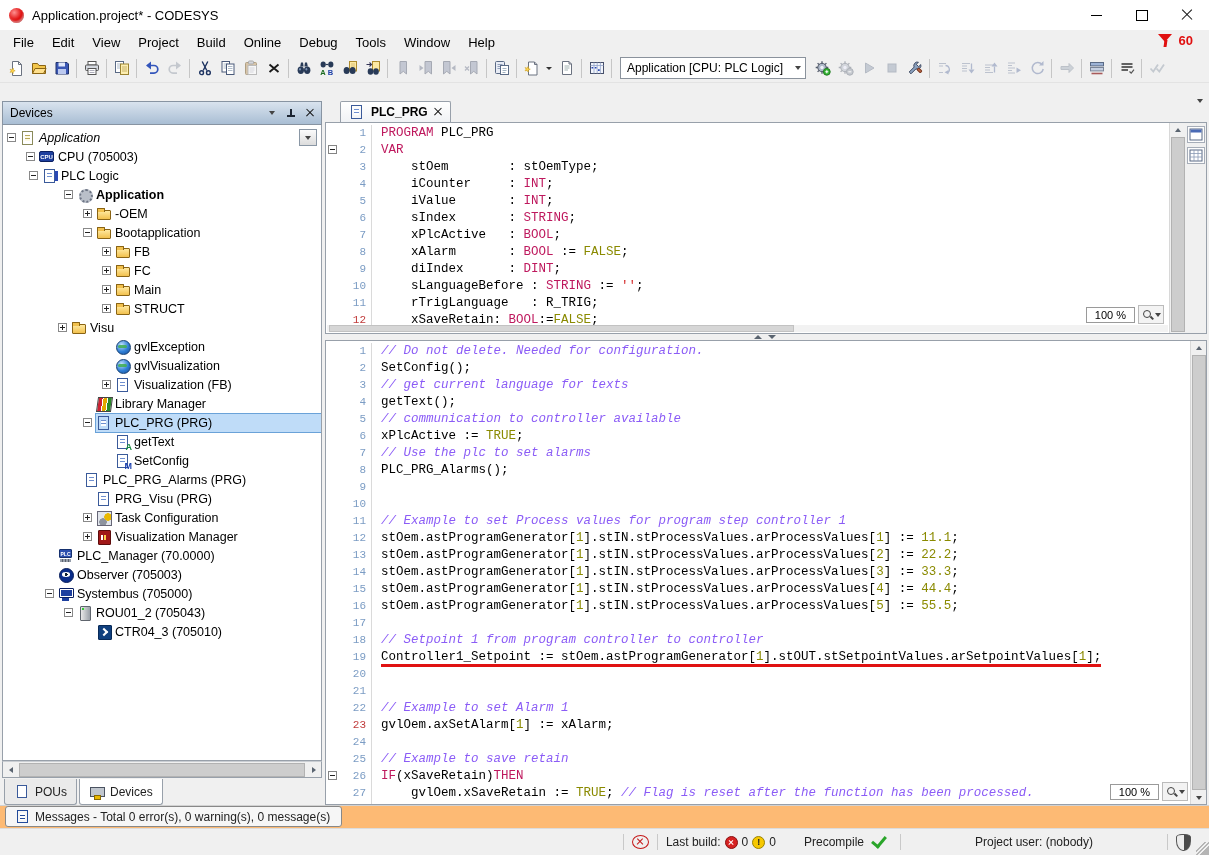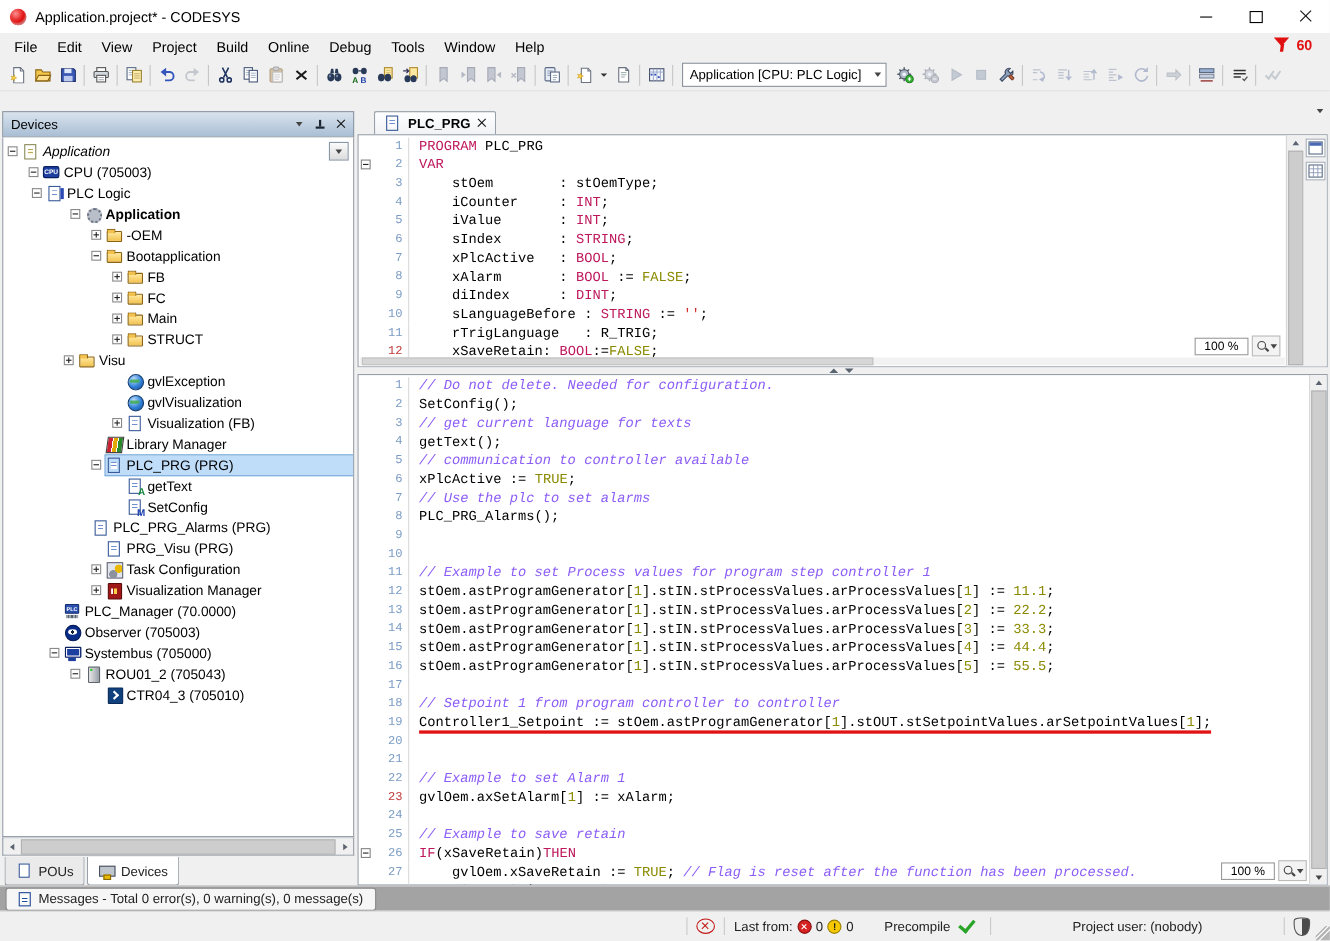--- a/index.html
+++ b/index.html
@@ -151,21 +151,21 @@
   .ln.red{color:#c03a3a}
   .ct{padding-left:9px;font-family:"Liberation Mono",monospace;font-size:12.5px;line-height:17px;white-space:pre}
   .tk-k{color:#be185d;font-weight:normal}
   .tk-c{color:#8b5cf6;font-style:italic}
   .tk-v{color:#8a8a00}
   .tk-s{color:#d42a2a}
   .tk-p{color:#000}
   .ulwrap{display:inline-block;border-bottom:3px solid #e01212;height:15px}
 
   
-  .msgbar{height:22px;flex:none;background:#a3a3a3;display:flex;align-items:center;border-top:1px solid #d2d2d2}
+  .msgbar{height:22px;flex:none;background:#fdba74;display:flex;align-items:flex-start;border-top:1px solid #d2d2d2}
   .msgtab{margin-left:5px;height:19px;display:flex;align-items:center;gap:7px;padding:0 11px;border:1px solid #888;border-radius:3px;background:#f6f6f6;font-size:12px;color:#222}
   .msg-ic{width:11px;height:13px;border:1px solid #224a9a;background:repeating-linear-gradient(to bottom,#224a9a 2px 3px,#fff 3px 5px) content-box #fff;padding:2px;box-sizing:border-box}
 
   
   .statusbar{height:26px;flex:none;background:#f0f0f0;border-top:1px solid #dcdcdc;display:flex;align-items:center;font-size:12px;color:#222}
   .sb-sep{width:1px;height:16px;background:#c9c9c9;margin:0 8px;flex:none}
   .badge{width:13px;height:13px;border-radius:50%;display:inline-flex;align-items:center;justify-content:center;margin:0 4px;position:relative;flex:none;box-sizing:border-box}
   .badge.err{background:#d62222;border:1px solid #8a0f0f}
   .badge.err::before,.badge.err::after{content:"";position:absolute;left:2.5px;top:5px;width:6px;height:1.4px;background:#fff}
   .badge.err::before{transform:rotate(45deg)}.badge.err::after{transform:rotate(-45deg)}
@@ -1010,21 +1010,21 @@
       <span>Messages - Total 0 error(s), 0 warning(s), 0 message(s)</span>
     </div>
   </div>
 
   <div class="statusbar">
     <span style="flex:1"></span>
     <span class="sb-sep"></span>
     <i class="cloudx"></i>
     <span class="sb-sep"></span>
     <span class="lastbuild">
-      <span>Last from:</span>
+      <span>Last build:</span>
       <i class="badge err"></i>
       <span>0</span>
       <i class="badge warn">!</i>
       <span>0</span>
     </span>
     <span class="lastbuild" style="margin-left:28px">
       <span>Precompile</span>
       <i class="gcheck"></i>
     </span>
     <span class="sb-sep"></span>

